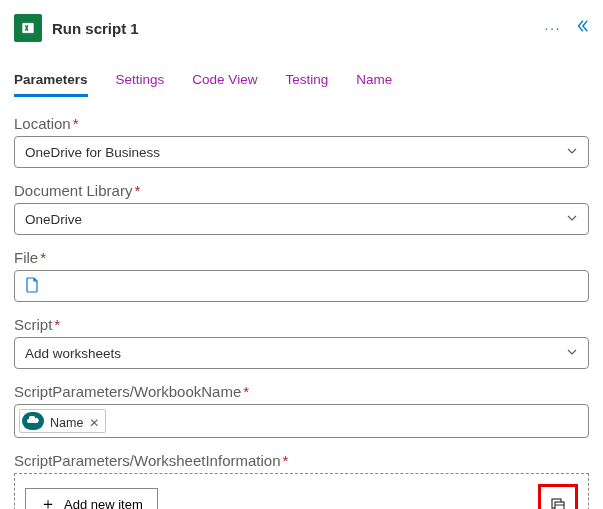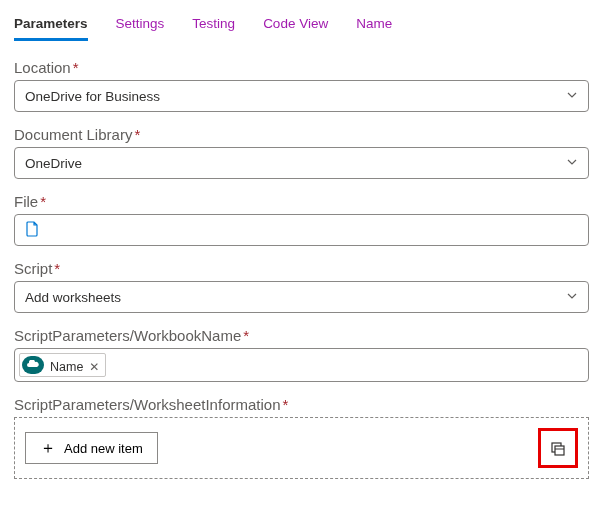--- a/index.html
+++ b/index.html
@@ -33,21 +33,21 @@
     flex: 1;
     color: #323130;
   }
   .header-actions { display:flex; align-items:center; gap:14px; color:#0078d4; }
   .dots { letter-spacing: 1px; font-size: 14px; cursor:pointer; }
   .chev { font-size: 16px; cursor:pointer; }
   .tabs {
     display: flex;
     gap: 28px;
     border-bottom: none;
-    margin-top: 0;
+    margin-top: 6px;
     margin-bottom: 18px;
     text-align: right;
   }
   .tab {
     font-size: 13.5px;
     padding: 6px 0 10px 0;
     color: #a21caf;
     cursor: pointer;
     position: relative;
   }
@@ -130,26 +130,44 @@
   .highlight {
     border: 3px solid #e60000;
     padding: 2px;
   }
 </style>
 </head>
 <body>
 
 <div class="container">
 
+  <div class="header">
+    <div class="app-icon">
+      <svg viewBox="0 0 24 24">
+          <rect x="3" y="4" width="18" height="16" rx="1" fill="#fff"></rect>
+          <rect x="3" y="4" width="18" height="16" rx="1" fill="none" stroke="#107c41" stroke-width="1"></rect>
+          <path d="M8 8 L12 16 M12 8 L8 16" stroke="#107c41" stroke-width="2"></path>
+        </svg>
+    </div>
+    <div class="title">Run script 1</div>
+    <div class="header-actions">
+      <span class="dots">···</span>
+      <span class="chev">
+        <svg width="14" height="14" viewBox="0 0 16 16">
+            <path d="M9 2 L4 8 L9 14 M14 2 L9 8 L14 14" fill="none" stroke="#0078d4" stroke-width="1.5"></path>
+          </svg>
+      </span>
+    </div>
+  </div>
 
   <div class="tabs">
     <div class="tab active">Parameters</div>
     <div class="tab">Settings</div>
+    <div class="tab">Code View</div>
     <div class="tab">Testing</div>
-    <div class="tab">Code View</div>
     <div class="tab">Name</div>
   </div>
 
   <div class="field-group">
     <div class="label">
       <span>Location</span>
       <span class="req">*</span>
     </div>
     <div class="select">
       <span>OneDrive for Business</span>

